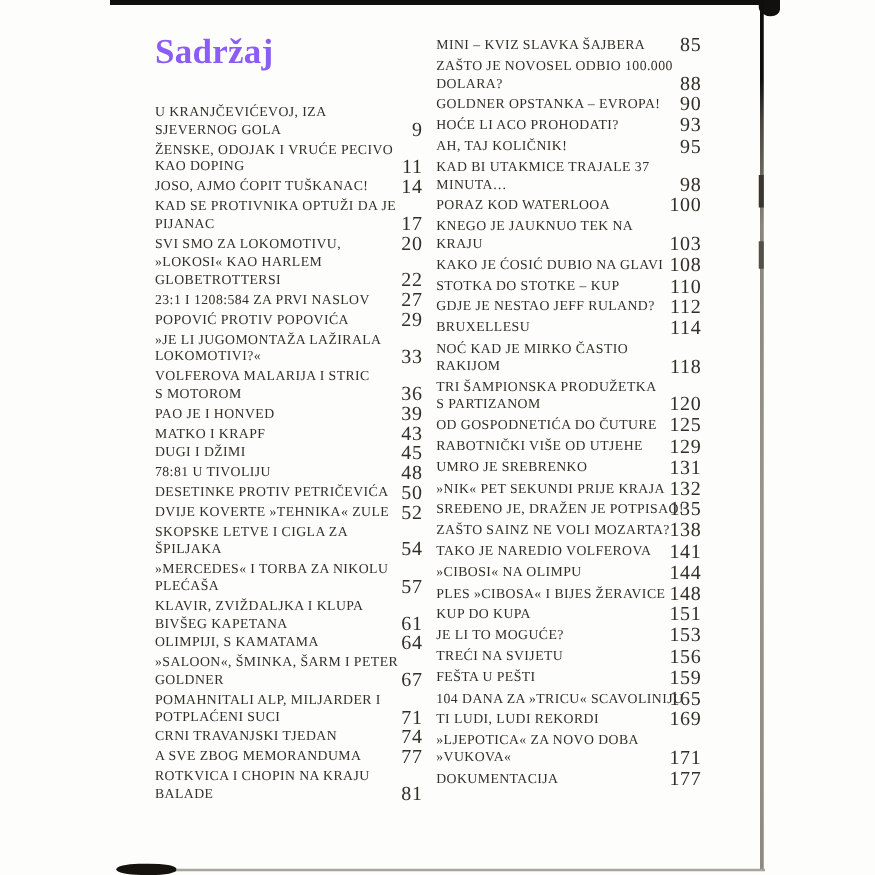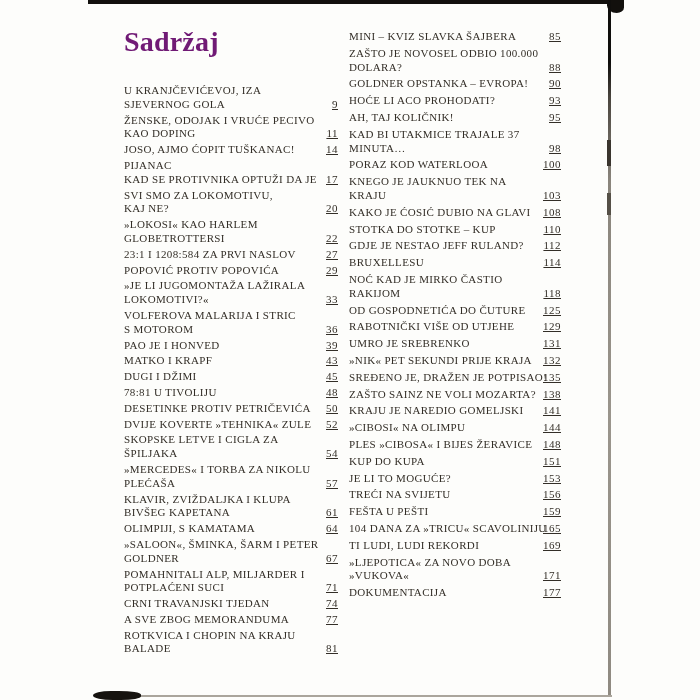--- a/index.html
+++ b/index.html
@@ -4,36 +4,36 @@
 <style>
   html,body { margin:0; padding:0; background:#ffffff; }
   .scan {
     position:relative; width:700px; height:700px;
     background:#fdfdfb; overflow:hidden;
     font-family:"Liberation Serif", serif;
     color:#332e27;
   }
   .title {
     position:absolute; left:124px; top:26px; margin:0;
-    font-size:28px; font-weight:700; letter-spacing:0.2px; color:#701a75;
+    font-size:28px; font-weight:700; letter-spacing:0.2px; color:#8b5cf6;
   }
   .col { position:absolute; }
   .col-left  { left:124px; top:84px; width:214px; }
   .col-right { left:349px; top:30px; width:212px; }
   .entry { display:flex; align-items:flex-end; justify-content:center; }
   .col-left  .entry { margin-bottom:2px; }
   .col-right .entry { margin-bottom:3px; }
   .entry-lines { flex:1 1 auto; min-width:0; }
   .line {
     font-size:11px; line-height:13.8px; letter-spacing:0.35px;
     white-space:nowrap;
   }
   .entry-page {
-    font-size:11px; line-height:13.8px; margin-left:6px;
-    letter-spacing:0.5px; flex:0 0 auto;text-decoration:underline;
+    font-size:16px; line-height:13.8px; margin-left:6px;
+    letter-spacing:0.5px; flex:0 0 auto;
   }
   
   .border-top {
     position:absolute; left:88px; top:0; width:532px; height:4px;
     background:#12100d;
   }
   .corner-tr {
     position:absolute; left:607px; top:0; width:17px; height:13px;
     background:#12100d; border-radius:0 0 45% 60%;
   }
@@ -84,29 +84,28 @@
         <div class="entry-page">11</div>
       </div>
       <div class="entry">
         <div class="entry-lines">
           <div class="line">JOSO, AJMO ĆOPIT TUŠKANAC!</div>
         </div>
         <div class="entry-page">14</div>
       </div>
       <div class="entry">
         <div class="entry-lines">
+          <div class="line">KAD SE PROTIVNIKA OPTUŽI DA JE</div>
           <div class="line">PIJANAC</div>
-          <div class="line">KAD SE PROTIVNIKA OPTUŽI DA JE</div>
         </div>
         <div class="entry-page">17</div>
       </div>
       <div class="entry">
         <div class="entry-lines">
           <div class="line">SVI SMO ZA LOKOMOTIVU,</div>
-          <div class="line">KAJ NE?</div>
         </div>
         <div class="entry-page">20</div>
       </div>
       <div class="entry">
         <div class="entry-lines">
           <div class="line">»LOKOSI« KAO HARLEM</div>
           <div class="line">GLOBETROTTERSI</div>
         </div>
         <div class="entry-page">22</div>
       </div>
@@ -311,20 +310,27 @@
       </div>
       <div class="entry">
         <div class="entry-lines">
           <div class="line">NOĆ KAD JE MIRKO ČASTIO</div>
           <div class="line">RAKIJOM</div>
         </div>
         <div class="entry-page">118</div>
       </div>
       <div class="entry">
         <div class="entry-lines">
+          <div class="line">TRI ŠAMPIONSKA PRODUŽETKA</div>
+          <div class="line">S PARTIZANOM</div>
+        </div>
+        <div class="entry-page">120</div>
+      </div>
+      <div class="entry">
+        <div class="entry-lines">
           <div class="line">OD GOSPODNETIĆA DO ČUTURE</div>
         </div>
         <div class="entry-page">125</div>
       </div>
       <div class="entry">
         <div class="entry-lines">
           <div class="line">RABOTNIČKI VIŠE OD UTJEHE</div>
         </div>
         <div class="entry-page">129</div>
       </div>
@@ -347,21 +353,21 @@
         <div class="entry-page">135</div>
       </div>
       <div class="entry">
         <div class="entry-lines">
           <div class="line">ZAŠTO SAINZ NE VOLI MOZARTA?</div>
         </div>
         <div class="entry-page">138</div>
       </div>
       <div class="entry">
         <div class="entry-lines">
-          <div class="line">KRAJU JE NAREDIO GOMELJSKI</div>
+          <div class="line">TAKO JE NAREDIO VOLFEROVA</div>
         </div>
         <div class="entry-page">141</div>
       </div>
       <div class="entry">
         <div class="entry-lines">
           <div class="line">»CIBOSI« NA OLIMPU</div>
         </div>
         <div class="entry-page">144</div>
       </div>
       <div class="entry">

